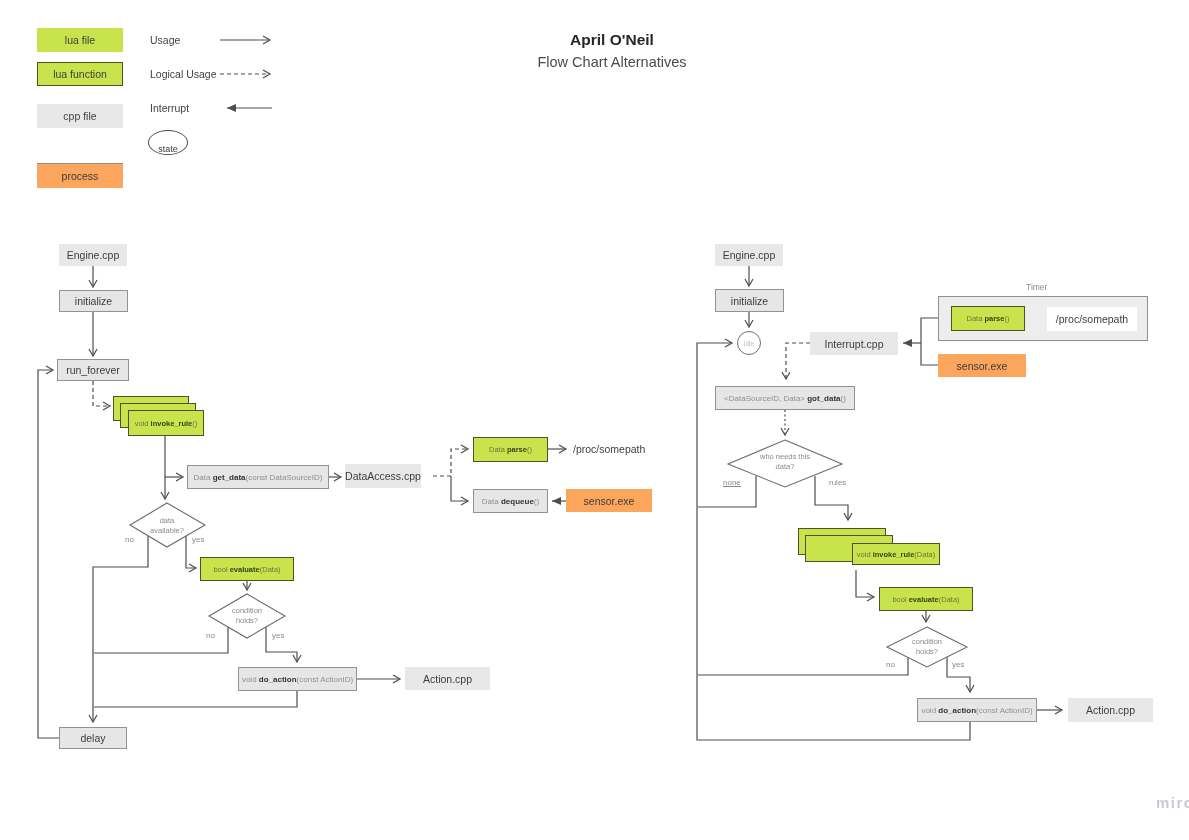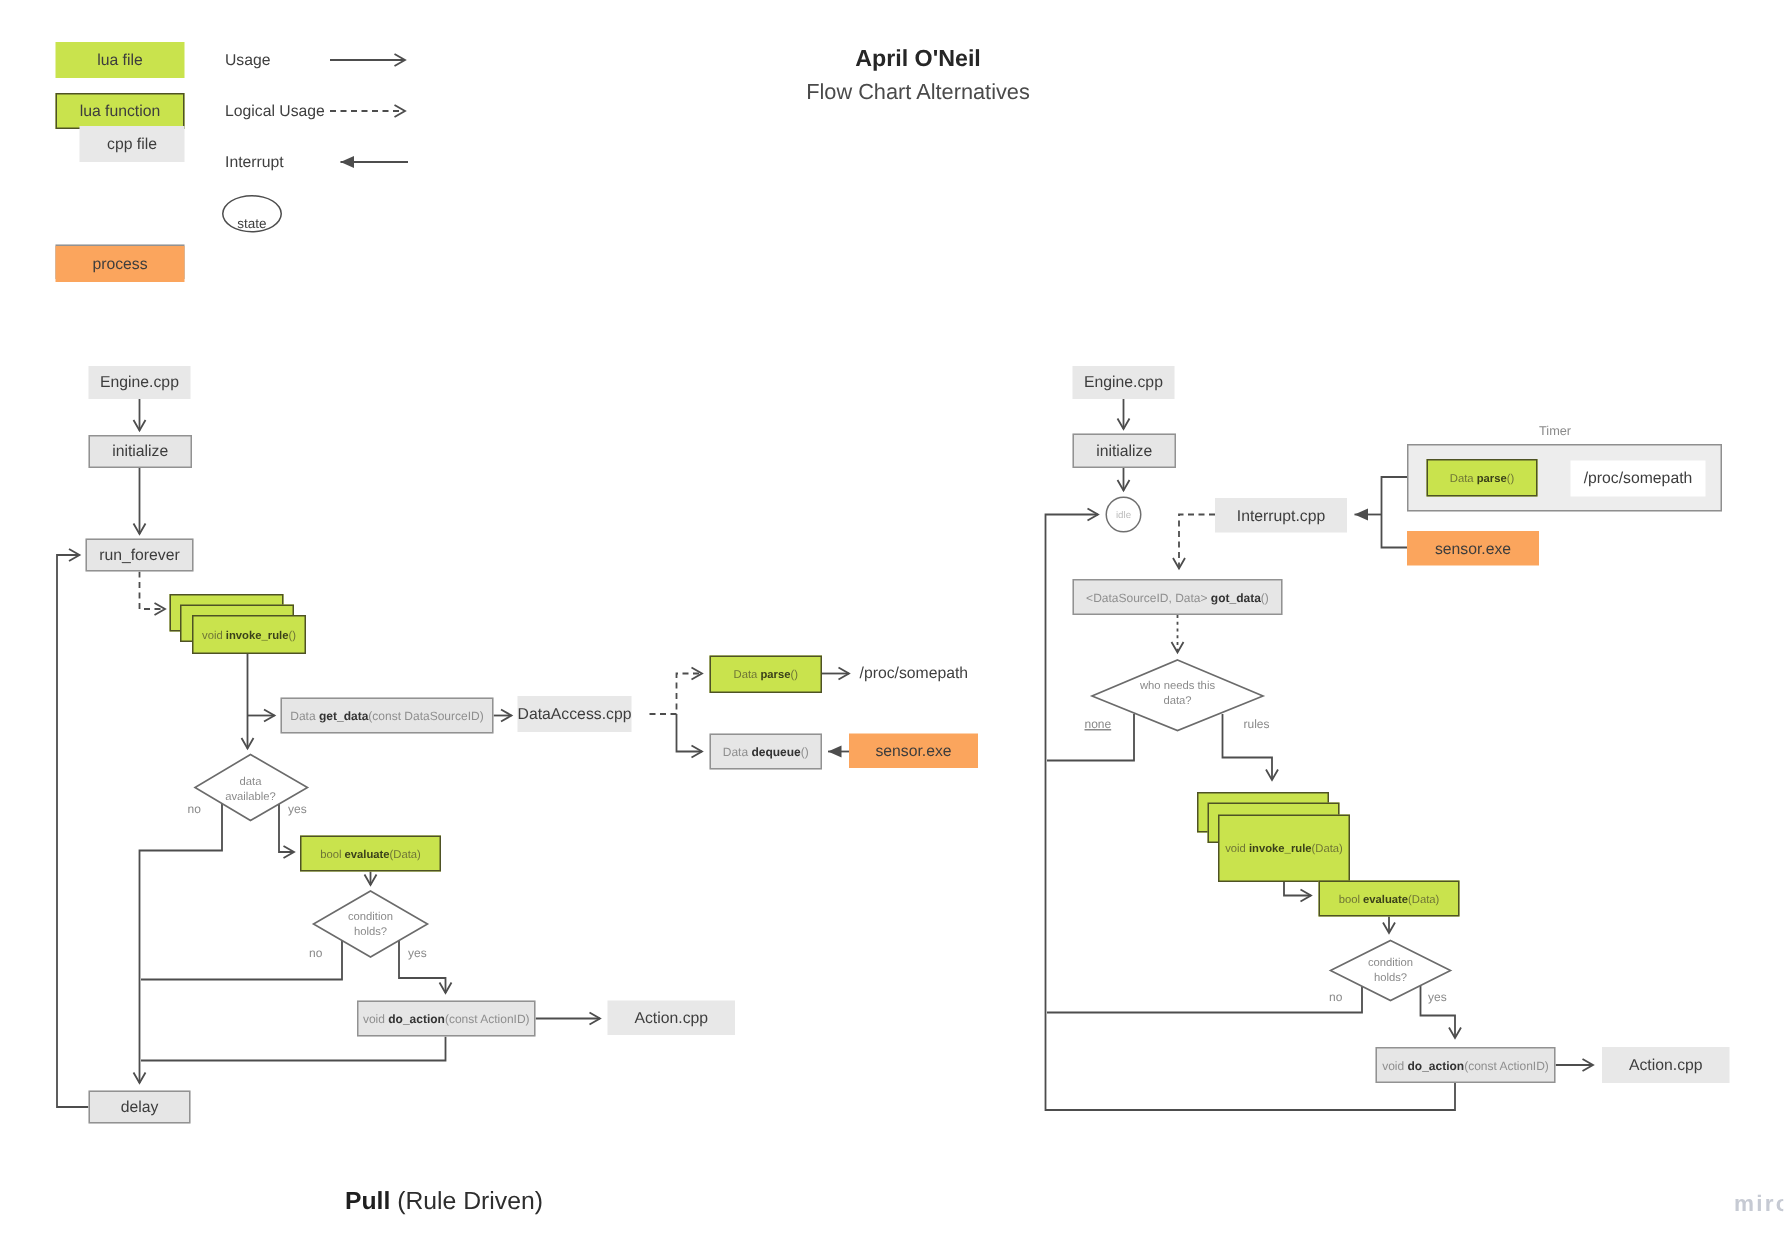--- a/index.html
+++ b/index.html
@@ -100,21 +100,21 @@
       <polygon points="927,627 967,647 927,667 887,647"></polygon>
     </g>
   </svg>
 
   <div class="node luafile t10" style="left:37px;top:28px;width:86px;height:24px;">
     <span>lua file</span>
   </div>
   <div class="node luafn t10" style="left:37px;top:62px;width:86px;height:24px;">
     <span>lua function</span>
   </div>
-  <div class="node cppfile t10" style="left:37px;top:84px;width:70px;height:24px;margin-left:16px;">
+  <div class="node cppfile t10" style="left:37px;top:104px;width:86px;height:24px;">
     <span>cpp file</span>
   </div>
   <div class="node cppfn t10" style="left:37px;top:130px;width:86px;height:23px;margin-top:33px;">
     <span>cpp function</span>
   </div>
   <div class="node proc t10" style="left:37px;top:164px;width:86px;height:24px;">
     <span>process</span>
   </div>
   <div class="freelabel" style="left:150px;top:34px;">Usage</div>
   <div class="freelabel" style="left:150px;top:68px;">Logical Usage</div>
@@ -221,21 +221,21 @@
 
   <div class="dlabel" style="left:750px;top:452px;width:70px;">
     <div>who needs this</div>
       <div>data?</div>
   </div>
   <div class="elabel" style="left:723px;top:478px;text-decoration:underline;">none</div>
   <div class="elabel" style="left:829px;top:478px;">rules</div>
 
   <div class="ghost" style="left:798px;top:528px;width:88px;height:27px;"></div>
   <div class="ghost" style="left:805px;top:535px;width:88px;height:27px;"></div>
-  <div class="node luafn t8g" style="left:812px;top:543px;width:88px;height:45px;">
+  <div class="node luafn t8g" style="left:852px;top:543px;width:88px;height:22px;">
     <span><span>void </span><b>invoke_rule</b><span>(Data)</span></span>
   </div>
 
   <div class="node luafn t8g" style="left:879px;top:587px;width:94px;height:24px;">
     <span><span>bool </span><b>evaluate</b><span>(Data)</span></span>
   </div>
 
   <div class="dlabel" style="left:892px;top:637px;width:70px;">
     <div>condition</div>
       <div>holds?</div>
@@ -243,18 +243,15 @@
   <div class="elabel" style="left:886px;top:660px;">no</div>
   <div class="elabel" style="left:952px;top:660px;">yes</div>
 
   <div class="node cppfn t8" style="left:917px;top:698px;width:120px;height:24px;">
     <span><span>void </span><b>do_action</b><span>(const ActionID)</span></span>
   </div>
   <div class="node cppfile t10" style="left:1068px;top:698px;width:85px;height:24px;">
     <span>Action.cpp</span>
   </div>
 
-  <div class="caption" style="left:166px;top:792px;">
-    <b>Pull</b><span> (Rule Driven)</span>
-  </div>
   <div class="watermark">miro</div>
 
 </div>
 
 </body></html>

